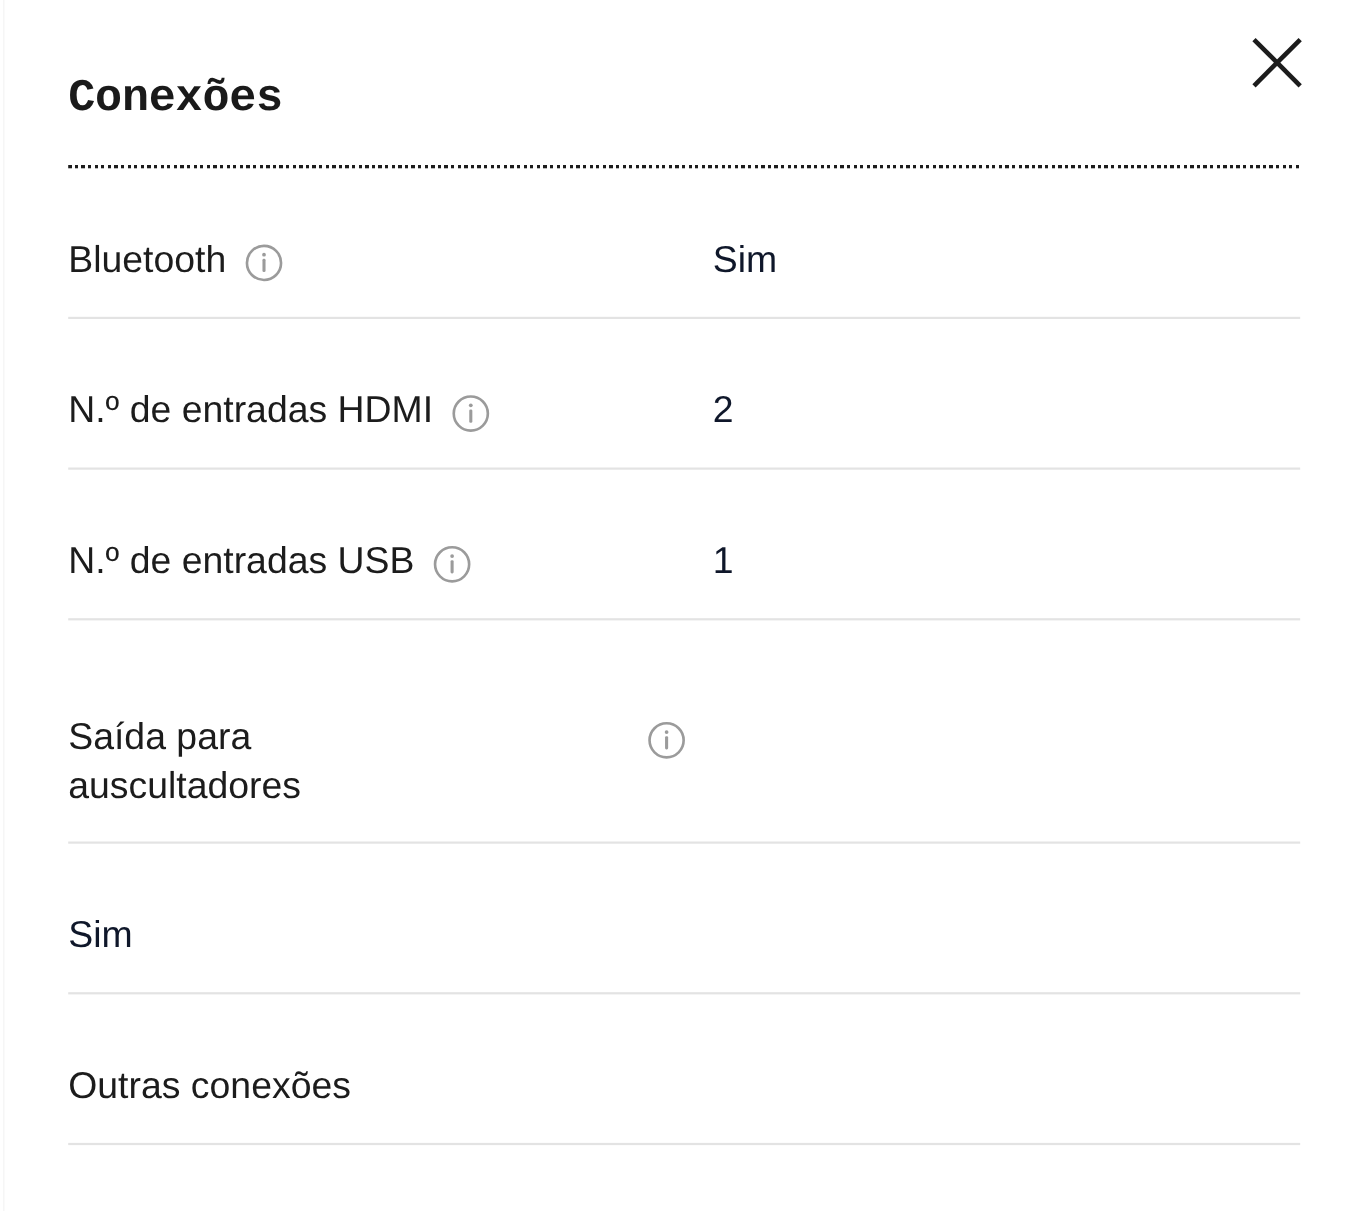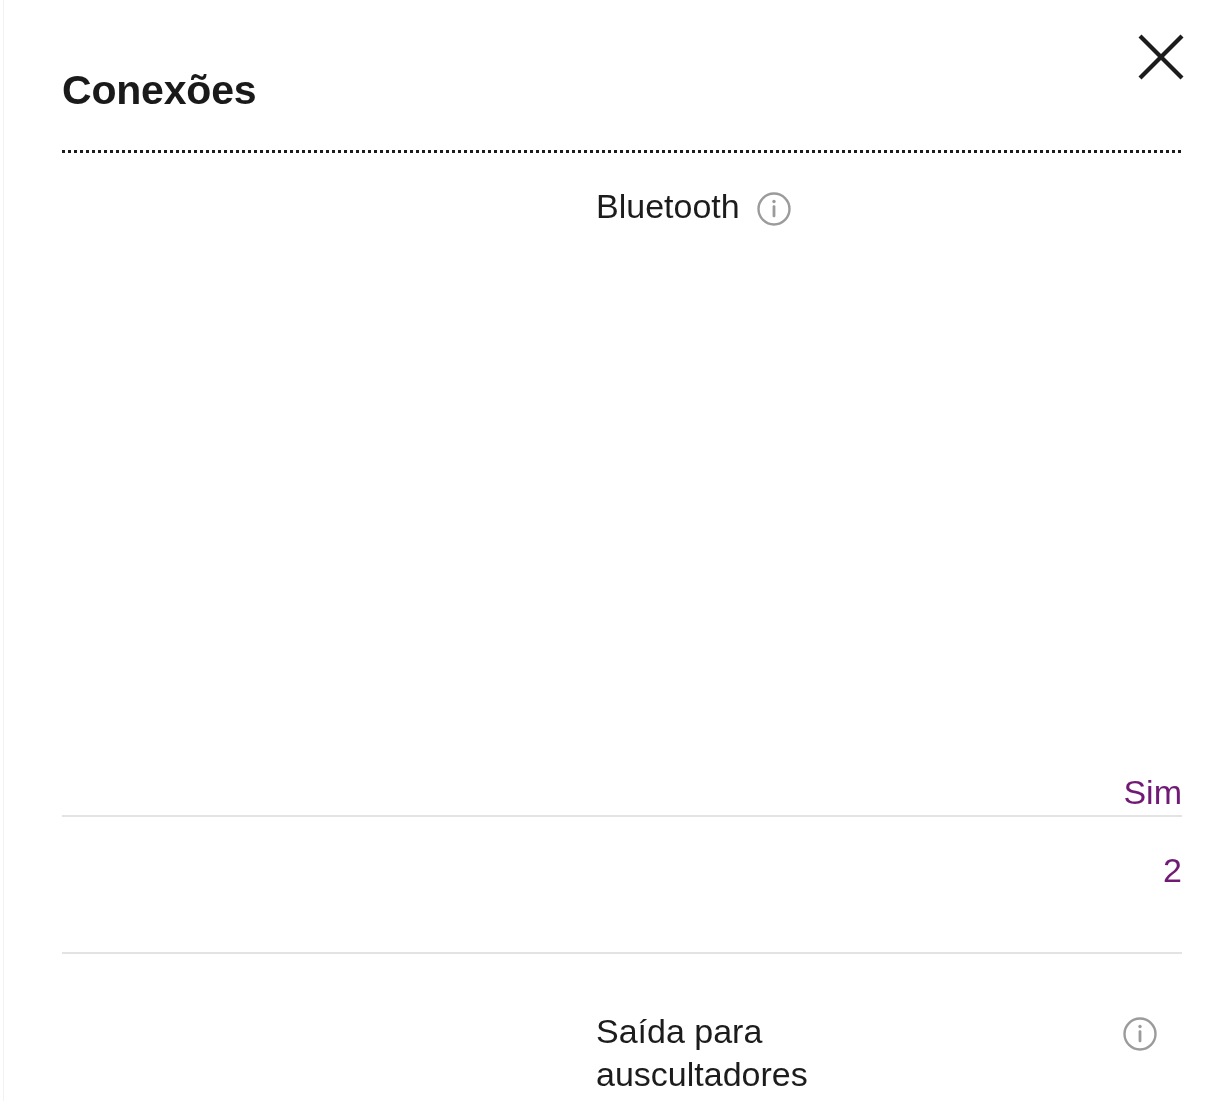--- a/index.html
+++ b/index.html
@@ -42,20 +42,21 @@
   #close-button svg { display: block; }
   #title {
     position: absolute;
     left: 62px;
     top: 68px;
     font-size: 41px;
     font-weight: bold;
     color: #1a1a1a;
     letter-spacing: -0.2px;
     line-height: 1.1;
+    font-family: Liberation Mono, monospace;
   }
   #dotted-divider {
     position: absolute;
     left: 62px;
     top: 150px;
     width: 1120px;
     height: 3px;
     background-image: repeating-linear-gradient(
       to right,
       #1c1c1c 0px, #1c1c1c 3px,
@@ -64,25 +65,24 @@
   }
   #spec-table {
     position: absolute;
     left: 62px;
     top: 153px;
     width: 1120px;
   }
   .spec-row {
     position: relative;
     display: flex;
-    align-items: flex-end;
+    align-items: center;
     border-bottom: 2px solid #e3e3e3;
     min-height: 137px;
     padding-top: 32px;
-    flex-direction: column;
   }
   .spec-row.tall { min-height: 179px; margin-top: 24px; }
   .spec-label-cell {
     width: 586px;
     flex: 0 0 586px;
     display: flex;
     align-items: flex-start;
     justify-content: space-between;
     padding-right: 24px;
   }
@@ -97,21 +97,21 @@
     flex: 0 0 auto;
     width: 36px;
     height: 36px;
     margin-top: 6px;
     cursor: pointer;
     display: block;
   }
   .info-icon.inline-gap { margin-left: 16px; }
   .spec-value {
     font-size: 34px;
-    color: #701a75;
+    color: #0f172a;
     line-height: 1.28;
     flex: 1 1 auto;
   }
   .label-with-icon {
     display: flex;
     align-items: flex-start;
   }
 </style>
 </head>
 <body>
@@ -145,38 +145,70 @@
               <circle cx="18" cy="10.5" r="1.7" fill="#9b9b9b"></circle>
               <rect x="16.6" y="14.3" width="2.8" height="12" rx="1.2" fill="#9b9b9b"></rect>
             </svg>
           </span>
         </div>
       </div>
       <div class="spec-value">Sim</div>
     </div>
 
     <div class="spec-row">
+      <div class="spec-label-cell">
+        <div class="label-with-icon">
+          <span class="spec-label wide">N.º de entradas HDMI</span>
+          <span class="info-icon inline-gap">
+            <svg width="36" height="36" viewBox="0 0 36 36" aria-hidden="true">
+              <circle cx="18" cy="18" r="15.5" fill="none" stroke="#9b9b9b" stroke-width="2.4"></circle>
+              <circle cx="18" cy="10.5" r="1.7" fill="#9b9b9b"></circle>
+              <rect x="16.6" y="14.3" width="2.8" height="12" rx="1.2" fill="#9b9b9b"></rect>
+            </svg>
+          </span>
+        </div>
+      </div>
       <div class="spec-value">2</div>
     </div>
 
+    <div class="spec-row">
+      <div class="spec-label-cell">
+        <div class="label-with-icon">
+          <span class="spec-label wide">N.º de entradas USB</span>
+          <span class="info-icon inline-gap">
+            <svg width="36" height="36" viewBox="0 0 36 36" aria-hidden="true">
+              <circle cx="18" cy="18" r="15.5" fill="none" stroke="#9b9b9b" stroke-width="2.4"></circle>
+              <circle cx="18" cy="10.5" r="1.7" fill="#9b9b9b"></circle>
+              <rect x="16.6" y="14.3" width="2.8" height="12" rx="1.2" fill="#9b9b9b"></rect>
+            </svg>
+          </span>
+        </div>
+      </div>
+      <div class="spec-value">1</div>
+    </div>
 
     <div class="spec-row tall">
       <div class="spec-label-cell">
         <span class="spec-label" style="max-width:300px">Saída para auscultadores</span>
         <span class="info-icon">
           <svg width="36" height="36" viewBox="0 0 36 36" aria-hidden="true">
             <circle cx="18" cy="18" r="15.5" fill="none" stroke="#9b9b9b" stroke-width="2.4"></circle>
             <circle cx="18" cy="10.5" r="1.7" fill="#9b9b9b"></circle>
             <rect x="16.6" y="14.3" width="2.8" height="12" rx="1.2" fill="#9b9b9b"></rect>
           </svg>
         </span>
       </div>
     </div>
 
     <div class="spec-row">
       <div class="spec-value">Sim</div>
     </div>
 
     <div class="spec-row">
+      <div class="spec-label-cell">
+        <div class="label-with-icon">
+          <span class="spec-label wide">Outras conexões</span>
+        </div>
+      </div>
     </div>
 
   </div>
 </div>
 
 </body></html>

